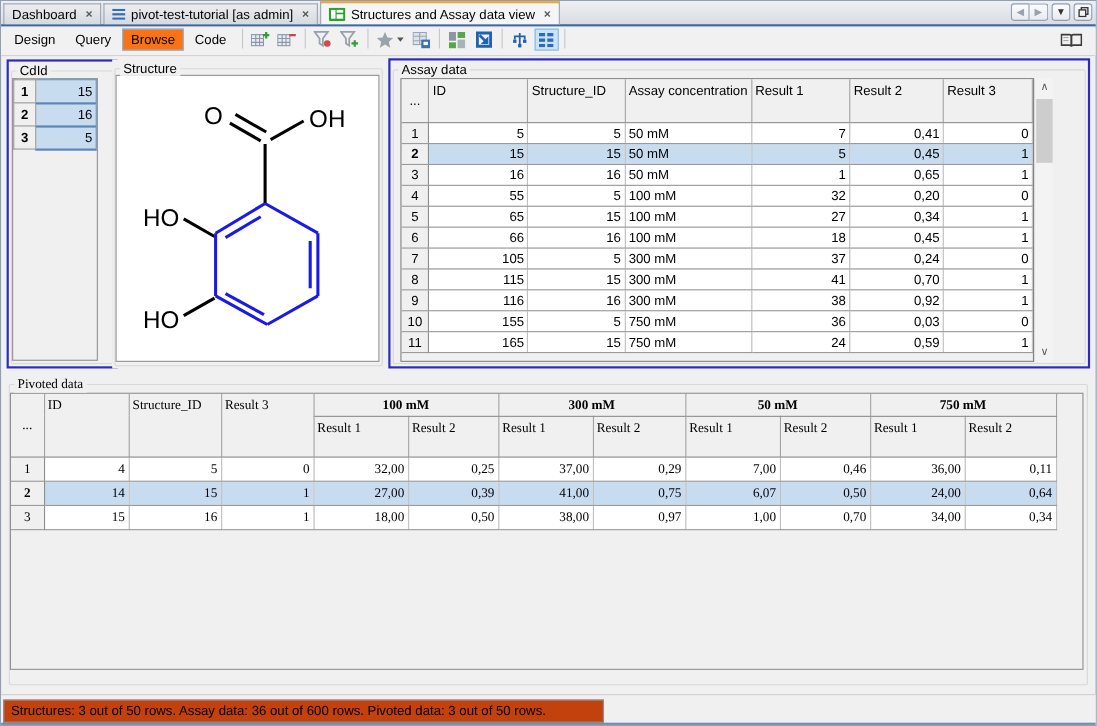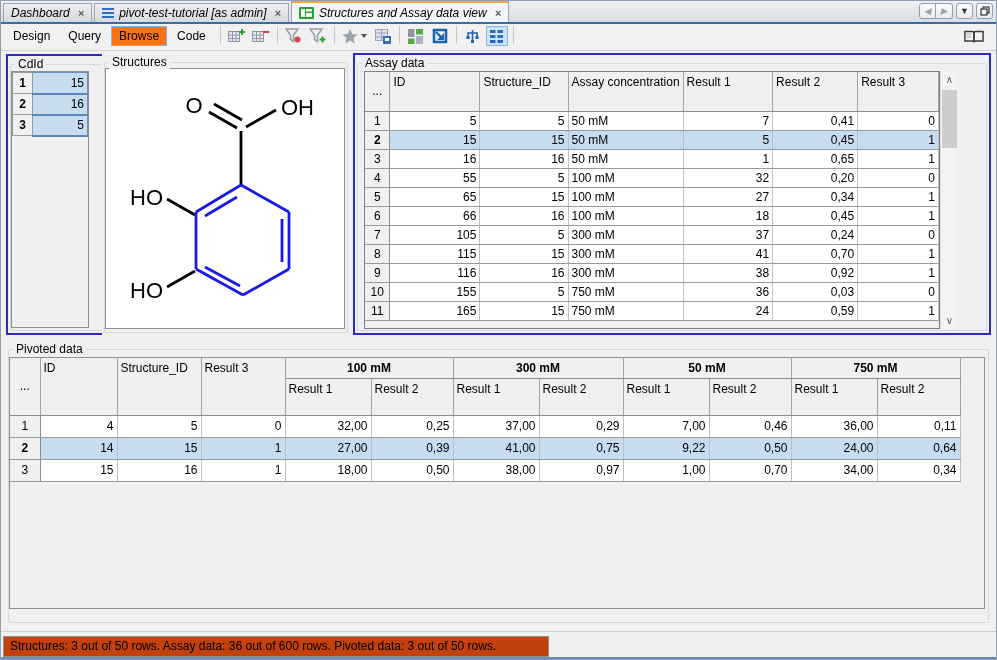--- a/index.html
+++ b/index.html
@@ -9,21 +9,21 @@
     font-family:"Liberation Sans", sans-serif;
     font-size:12px; color:#000;
     background:#f0f0f0; overflow:hidden;
   }
   #window { position:relative; width:997px; height:660px; background:#f0f0f0;
             border:1px solid #8fa0b5; }
 
   
   #tabbar { position:absolute; left:0; top:0; width:995px; height:23px;
             background:linear-gradient(#eef0f3,#d9dce2);
-            border-bottom:2px solid #3f69a2; display:flex; align-items:flex-end;font-style:italic; }
+            border-bottom:2px solid #3f69a2; display:flex; align-items:flex-end; }
   .tab { display:inline-flex; align-items:center; gap:5px; height:19px; margin:0 0 0 2px;
          padding:0 7px; background:linear-gradient(#ecedf0,#d6dade);
          border:1px solid #9aa4b2; border-bottom:none; cursor:default; white-space:nowrap; }
   .tab.active { height:21px; background:#f3f5f7; border-top:2px solid #eda63a; }
   .tab-close { color:#5a5a5a; font-weight:bold; font-size:11px; margin-left:3px; }
   .tab-icon { display:inline-block; line-height:0; }
   #tab-nav { position:absolute; right:3px; top:2px; display:flex; gap:3px; }
   .navbtn { width:17px; height:16px; border:1px solid #8ea0b8; border-radius:3px;
             background:linear-gradient(#fbfcfd,#e8ebef); display:flex; align-items:center;
             justify-content:center; font-size:9px; color:#9aa2ac; }
@@ -288,21 +288,21 @@
               <td class="rowhead">3</td>
               <td class="val">5</td>
             </tr>
           </tbody>
       </table>
     </div>
   </div>
 
   <div class="panel" style="left:101px; top:53px; width:248px; height:281px;">
     <div class="gbline"></div>
-    <span class="gtitle">Structures</span>
+    <span class="gtitle">Structure</span>
     <div id="structure-canvas">
       <svg width="238" height="259" viewBox="0 0 238 259">
 
         <g stroke="#000" stroke-width="2.8" fill="none">
           <line x1="135" y1="116" x2="135" y2="62"></line>
           <line x1="131" y1="59" x2="103" y2="43"></line>
           <line x1="136" y1="51" x2="108" y2="35"></line>
           <line x1="140" y1="58" x2="170" y2="41"></line>
           <line x1="89" y1="146" x2="61" y2="130"></line>
           <line x1="89" y1="202" x2="61" y2="218"></line>
@@ -456,21 +456,21 @@
           </tbody>
         </table>
     </div>
     <div class="vscroll" style="left:585px; top:16px; height:258px;">
       <div class="sarrow" style="top:0;">∧</div>
       <div class="sthumb" style="top:19px; height:58px;"></div>
       <div class="sarrow" style="bottom:0;">∨</div>
     </div>
   </div>
 
-  <div class="panel" style="left:5px; top:340px; width:985px; height:284px;">
+  <div class="panel" style="left:5px; top:340px; width:985px; height:284px;font-family:Liberation Serif, serif;">
     <div class="gbline"></div>
     <span class="gtitle">Pivoted data</span>
     <div class="gridwrap" style="left:3px; top:16px; width:976px; height:252px; border:1px solid #8f8f8f; background:#f0f0f0;">
       <table class="grid" id="pivot-table">
           <colgroup>
             <col style="width:30px">
             <col style="width:77px">
             <col style="width:84px">
             <col style="width:84px">
             <col style="width:86px">
@@ -519,21 +519,21 @@
             </tr>
             <tr class="sel" style="height:22px">
               <td class="rowhead">2</td>
               <td class="num">14</td>
               <td class="num">15</td>
               <td class="num">1</td>
               <td class="num">27,00</td>
               <td class="num">0,39</td>
               <td class="num">41,00</td>
               <td class="num">0,75</td>
-              <td class="num">9,22</td>
+              <td class="num">6,07</td>
               <td class="num">0,50</td>
               <td class="num">24,00</td>
               <td class="num">0,64</td>
             </tr>
             <tr class="" style="height:22px">
               <td class="rowhead">3</td>
               <td class="num">15</td>
               <td class="num">16</td>
               <td class="num">1</td>
               <td class="num">18,00</td>

